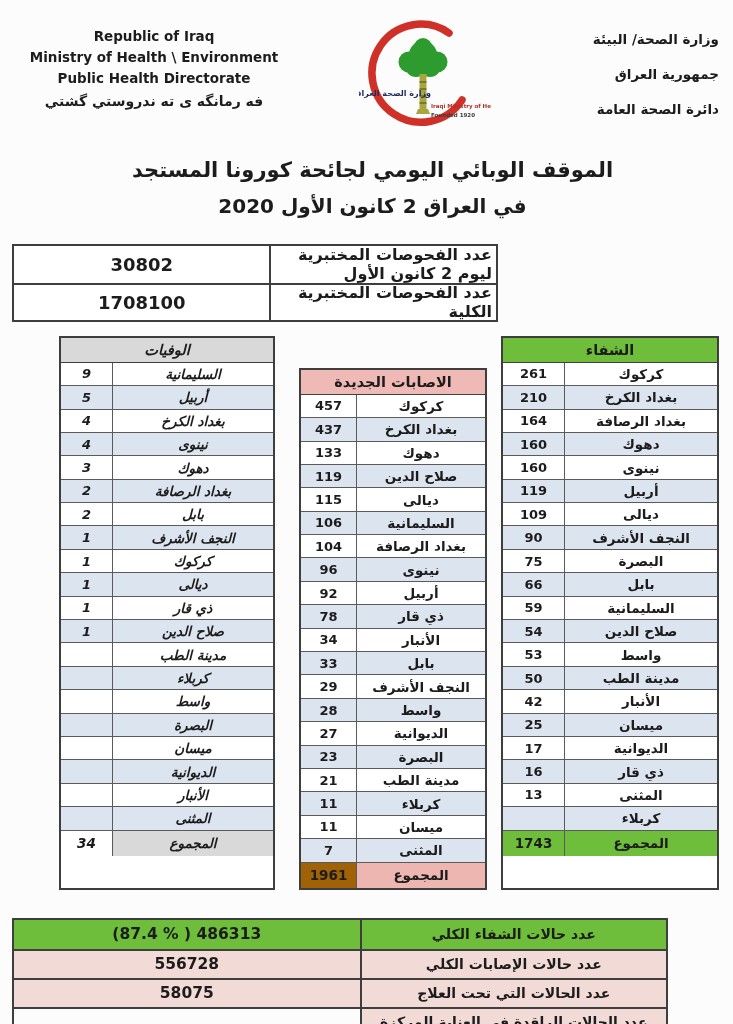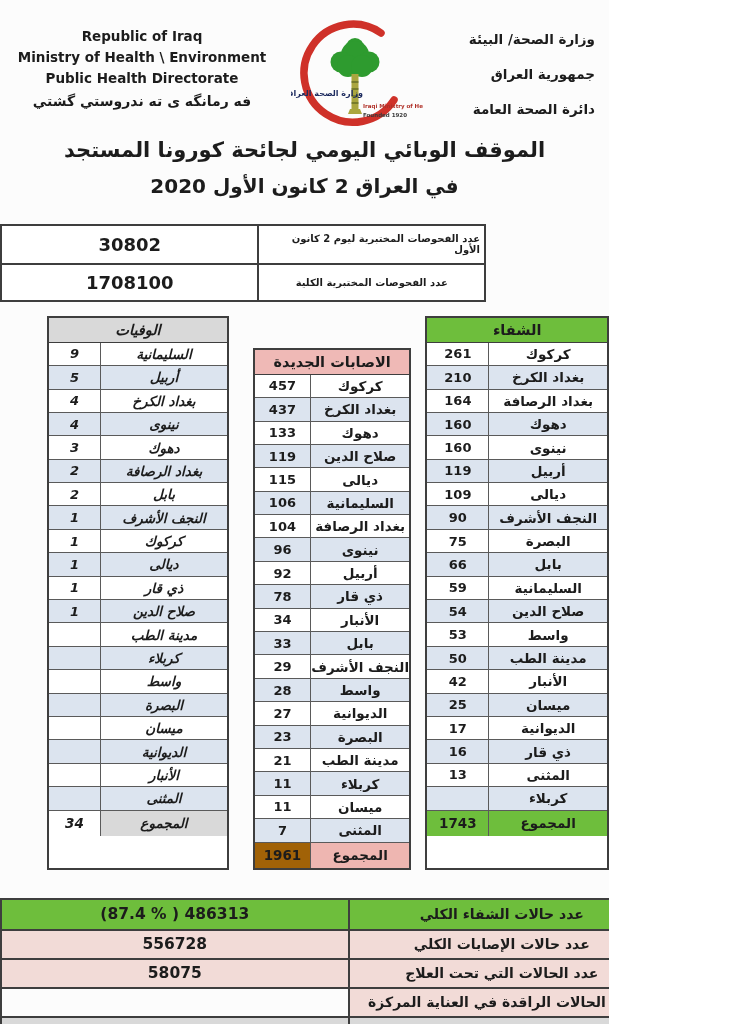--- a/index.html
+++ b/index.html
@@ -1,36 +1,37 @@
 <!DOCTYPE html>
 <html lang="ar"><head>
 <meta charset="utf-8">
 <style>
   * { margin:0; padding:0; box-sizing:border-box; }
   body { background:#ffffff; }
   .page {
-    width:609px; height:1024px; background:#fcfcfc; position:relative;
+    width:733px; height:1024px; background:#fcfcfc; position:relative;
     font-family:"DejaVu Sans", sans-serif; font-weight:bold; color:#1c1c1c;
     overflow:hidden;
+    padding-left:12px;
   }
   
   .hdr { display:flex; padding:14px 14px 0 14px; align-items:flex-start; }
   .hdr-left { width:256px; text-align:center; font-size:13.5px; line-height:1.55; padding-top:12px; }
   .hdr-left .kurdish { direction:rtl; font-size:14px; margin-top:2px; }
   .hdr-logo { flex:1; display:flex; justify-content:center; padding-top:2px; }
   .hdr-right { width:152px; direction:rtl; text-align:right; font-size:13.5px; line-height:2.6; padding-top:8px; padding-left:4px; }
   
-  .title { direction:rtl; text-align:center; line-height:1.75; }
+  .title { direction:rtl; text-align:center; margin-top:20px; line-height:1.75; }
   .title .t1 { font-size:21px; }
   .title .t2 { font-size:20px; }
   
   .tests { direction:rtl; width:486px; margin:20px 112px 0 0; margin-right:113px; border:2px solid #3e3e3e; background:#ffffff; }
   .tests-row { display:flex; height:37px; }
   .tests-row + .tests-row { border-top:2px solid #3e3e3e; }
-  .tests-label { width:47%; border-left:2px solid #3e3e3e; display:flex; align-items:center; justify-content:center; font-size:10px; padding:0 4px; }
+  .tests-label { width:47%; border-left:2px solid #3e3e3e; display:flex; align-items:center; justify-content:center; font-size:16px; padding:0 4px; }
   .tests-value { flex:1; display:flex; align-items:center; justify-content:center; font-size:18px; direction:ltr; }
   
   .tables { display:flex; margin:14px 0 0 47px; }
   .mini { border:2px solid #3e3e3e; background:#ffffff; }
   .mini.deaths { width:216px; margin-right:24px;font-style:italic; }
   .mini.cases  { width:188px; margin-right:14px;margin-top:32px; }
   .mini.recov  { width:218px; }
   .mini-header { height:25px; display:flex; align-items:center; justify-content:center; font-size:14.5px; border-bottom:1px solid #3e3e3e; }
   .deaths .mini-header { background:#d9d9d9; }
   .cases  .mini-header { background:#efb9b6; }

